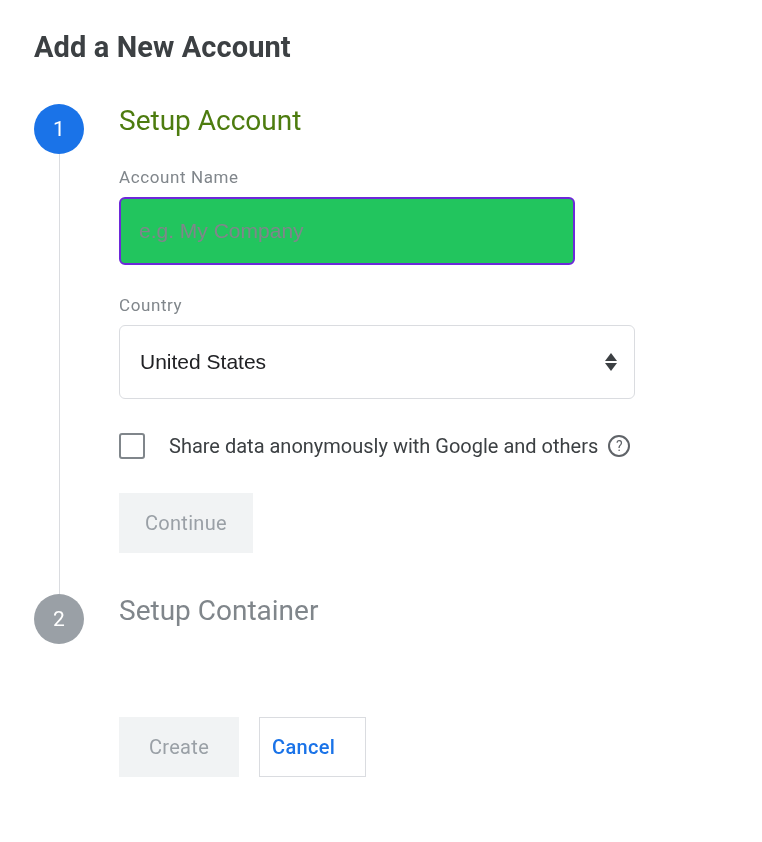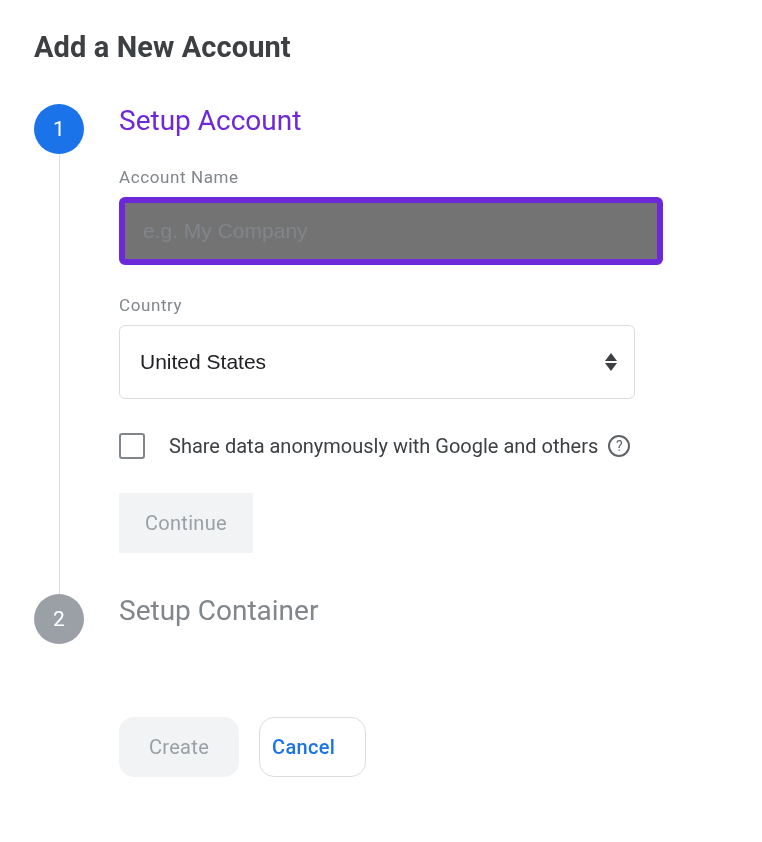--- a/index.html
+++ b/index.html
@@ -45,39 +45,39 @@
     position: absolute;
     left: 25px;
     top: 50px;
     bottom: -25px;
     width: 1px;
     background: #dadce0;
   }
   .step-title {
     font-size: 28px;
     font-weight: 400;
-    color: #6d28d9;
+    color: #4d7c0f;
     margin: 8px 0 30px 0;
   }
   .step-title.inactive { color: #80868b; }
   .field-label {
     font-size: 17px;
     color: #80868b;
     letter-spacing: 0.6px;
     margin-bottom: 10px;
   }
   .text-input {
-    width: 544px;
+    width: 456px;
     height: 68px;
-    border: 6px solid #6d28d9;
+    border: 2px solid #6d28d9;
     border-radius: 6px;
     padding: 0 18px;
     font-size: 21px;
     color: #202124;
-    background: #737373;
+    background: #22c55e;
   }
   .text-input::placeholder { color: #80868b; }
   .select-wrap {
     position: relative;
     width: 516px;
   }
   .select-input {
     width: 100%;
     height: 74px;
     border: 1px solid #dadce0;
@@ -166,21 +166,21 @@
   .step2 { padding-bottom: 60px; }
   .footer-actions {
     padding-left: 85px;
     display: flex;
     gap: 20px;
   }
   .btn {
     height: 60px;
     padding: 0 30px;
     font-size: 20px;
-    border-radius: 15px;
+    border-radius: 0;
     cursor: pointer;
     display: inline-flex;
     align-items: center;
     justify-content: center;
     letter-spacing: 0.3px;
     font-family: inherit;
   }
   .btn-create {
     background: #f1f3f4;
     color: #9aa0a6;

